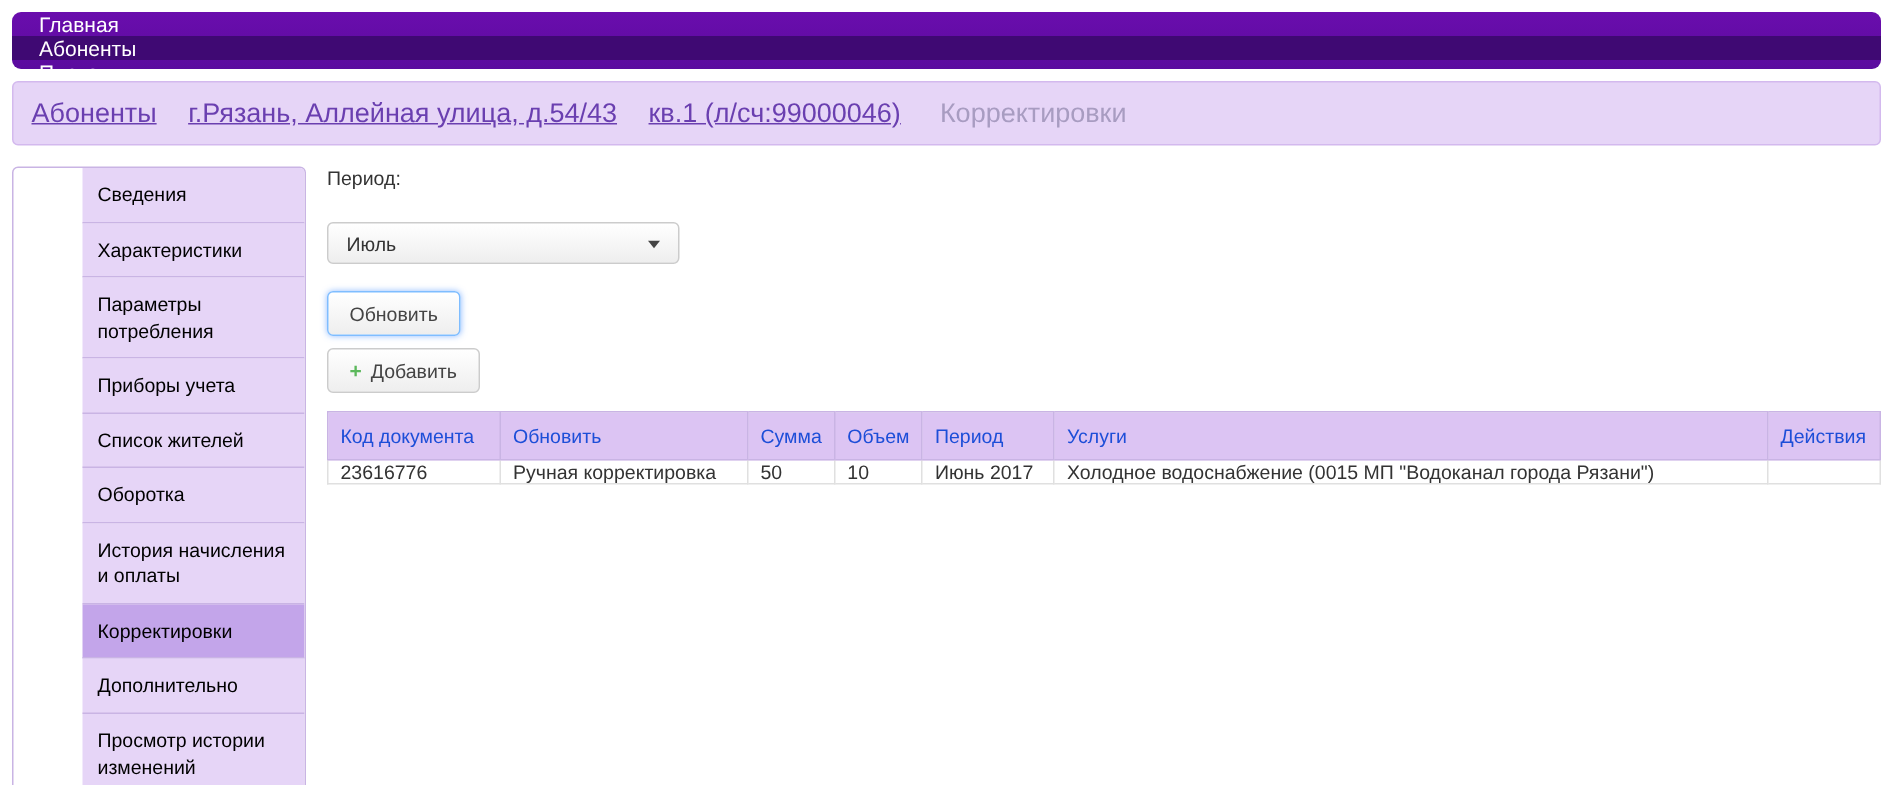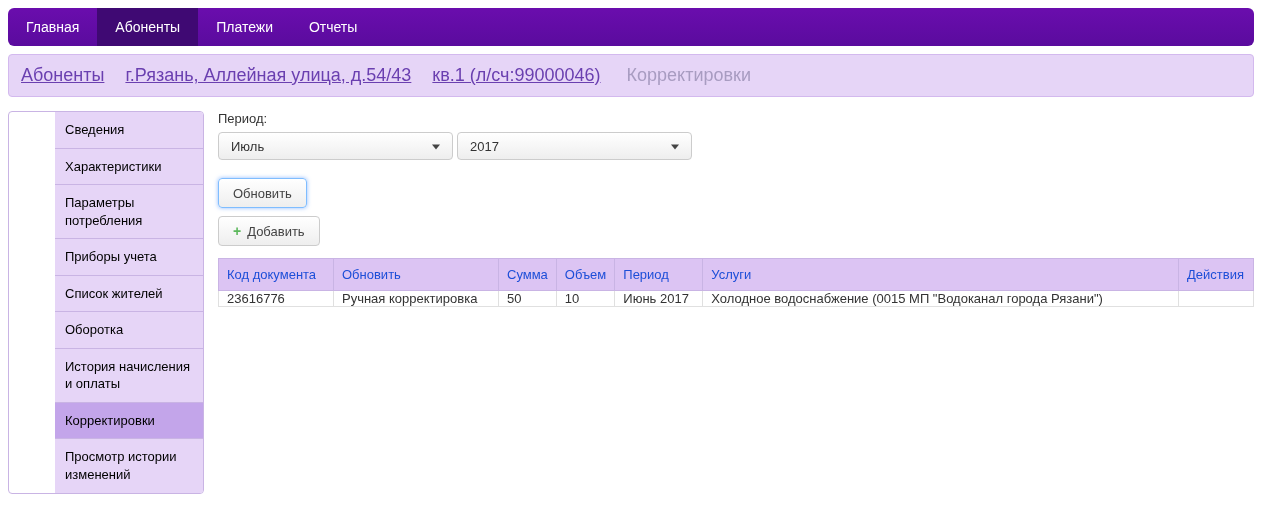--- a/index.html
+++ b/index.html
@@ -11,20 +11,21 @@
       padding: 8px;
     }
     .top-nav {
       background: linear-gradient(to bottom, #6a0dad, #5a0b9e);
       border-radius: 6px;
       display: flex;
       height: 38px;
       align-items: stretch;
       margin-bottom: 8px;
       overflow: hidden;
+      flex-direction: column;
     }
     .top-nav-item {
       color: #fff;
       padding: 0 18px;
       display: flex;
       align-items: center;
       cursor: pointer;
       font-size: 14px;
     }
     .top-nav-item.active {
@@ -66,21 +67,21 @@
       border-bottom: 1px solid #c9b4e4;
       cursor: pointer;
       line-height: 1.35;
       margin-left: 46px;
     }
     .sidebar-item:last-child { border-bottom: none; }
     .sidebar-item.active { background: #c3a5ea; }
     .main { flex: 1; }
     .period-label {
       color: #333;
-      margin-bottom: 6px;
+      margin-bottom: 22px;
       display: block;
     }
     .selects-row {
       display: flex;
       gap: 4px;
       margin-bottom: 18px;
     }
     .select {
       position: relative;
       width: 235px;
@@ -175,32 +176,29 @@
 <div class="content">
   <div class="sidebar">
     <div class="sidebar-item">Сведения</div>
     <div class="sidebar-item">Характеристики</div>
     <div class="sidebar-item">Параметры потребления</div>
     <div class="sidebar-item">Приборы учета</div>
     <div class="sidebar-item">Список жителей</div>
     <div class="sidebar-item">Оборотка</div>
     <div class="sidebar-item">История начисления и оплаты</div>
     <div class="sidebar-item active">Корректировки</div>
+    <div class="sidebar-item">Дополнительно</div>
     <div class="sidebar-item">Просмотр истории изменений</div>
   </div>
 
   <div class="main">
     <span class="period-label">Период:</span>
     <div class="selects-row">
       <div class="select">
         <span>Июль</span>
-        <span class="caret"></span>
-      </div>
-      <div class="select">
-        <span>2017</span>
         <span class="caret"></span>
       </div>
     </div>
 
     <div class="buttons-row">
       <button class="btn focus">Обновить</button>
     </div>
     <div class="buttons-row">
       <button class="btn">
         <span class="plus">+</span>

